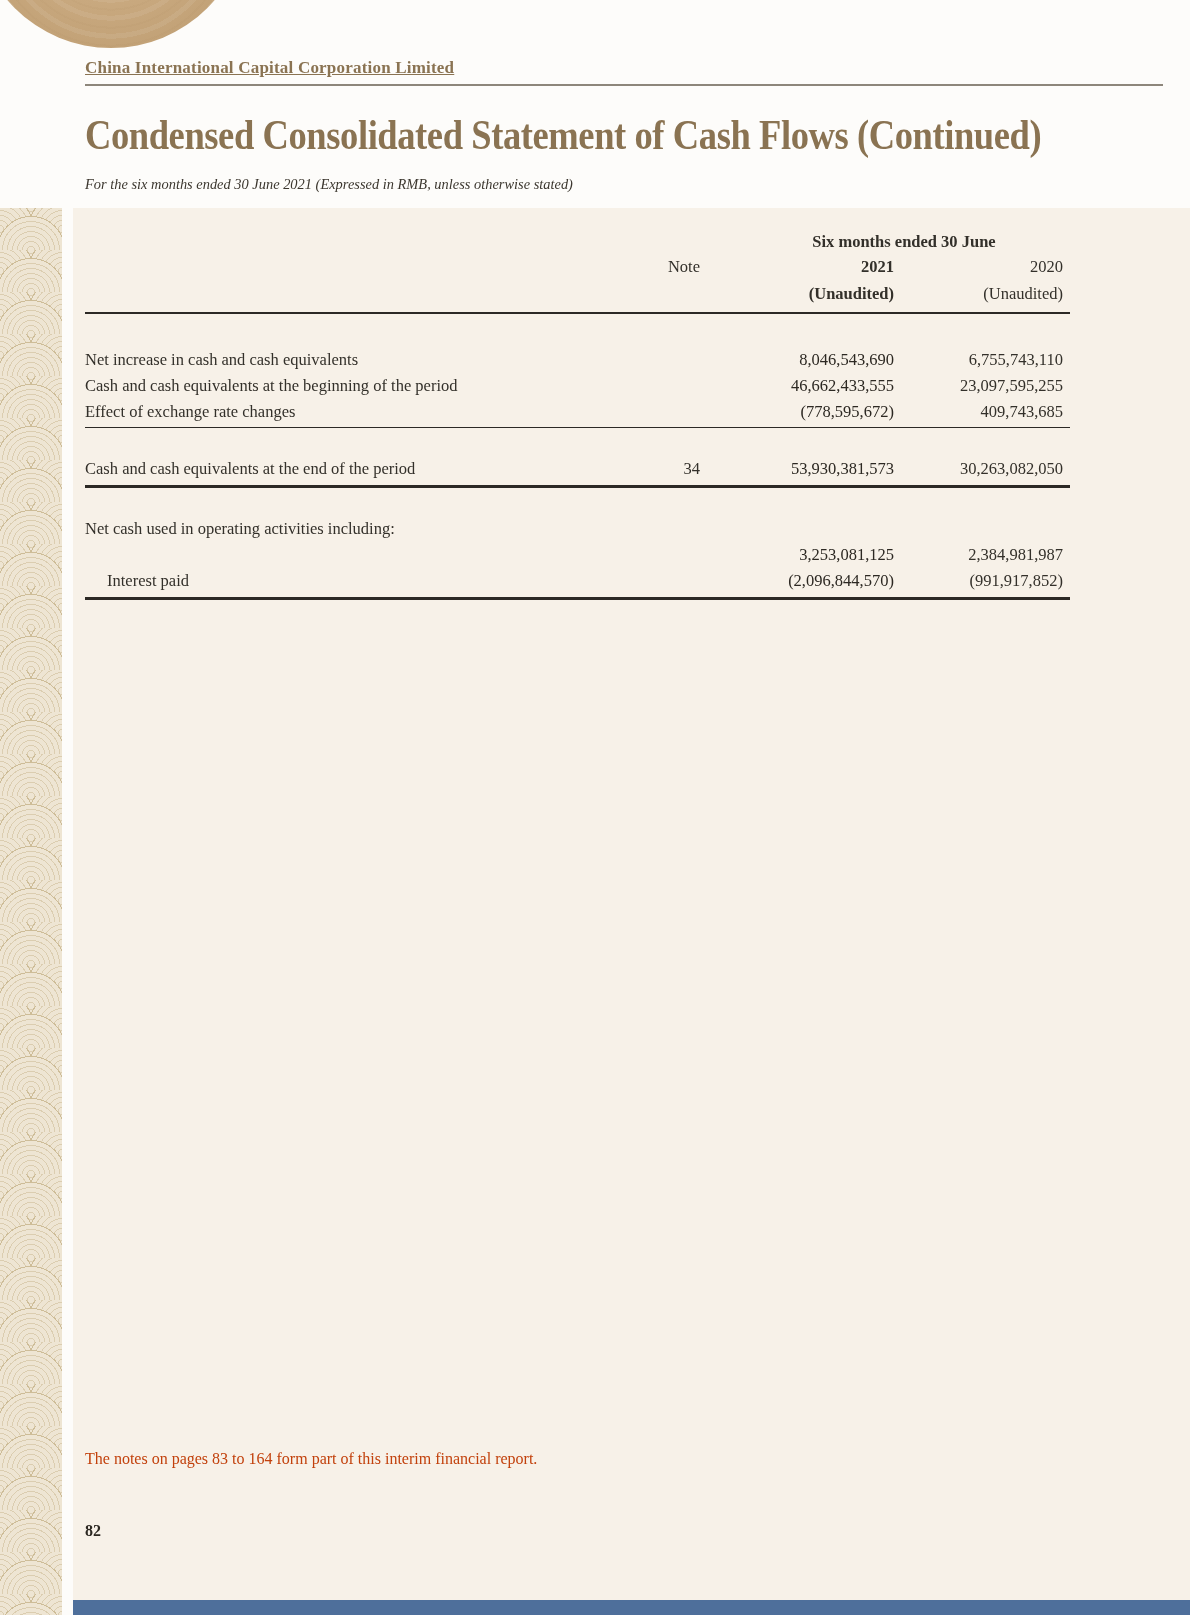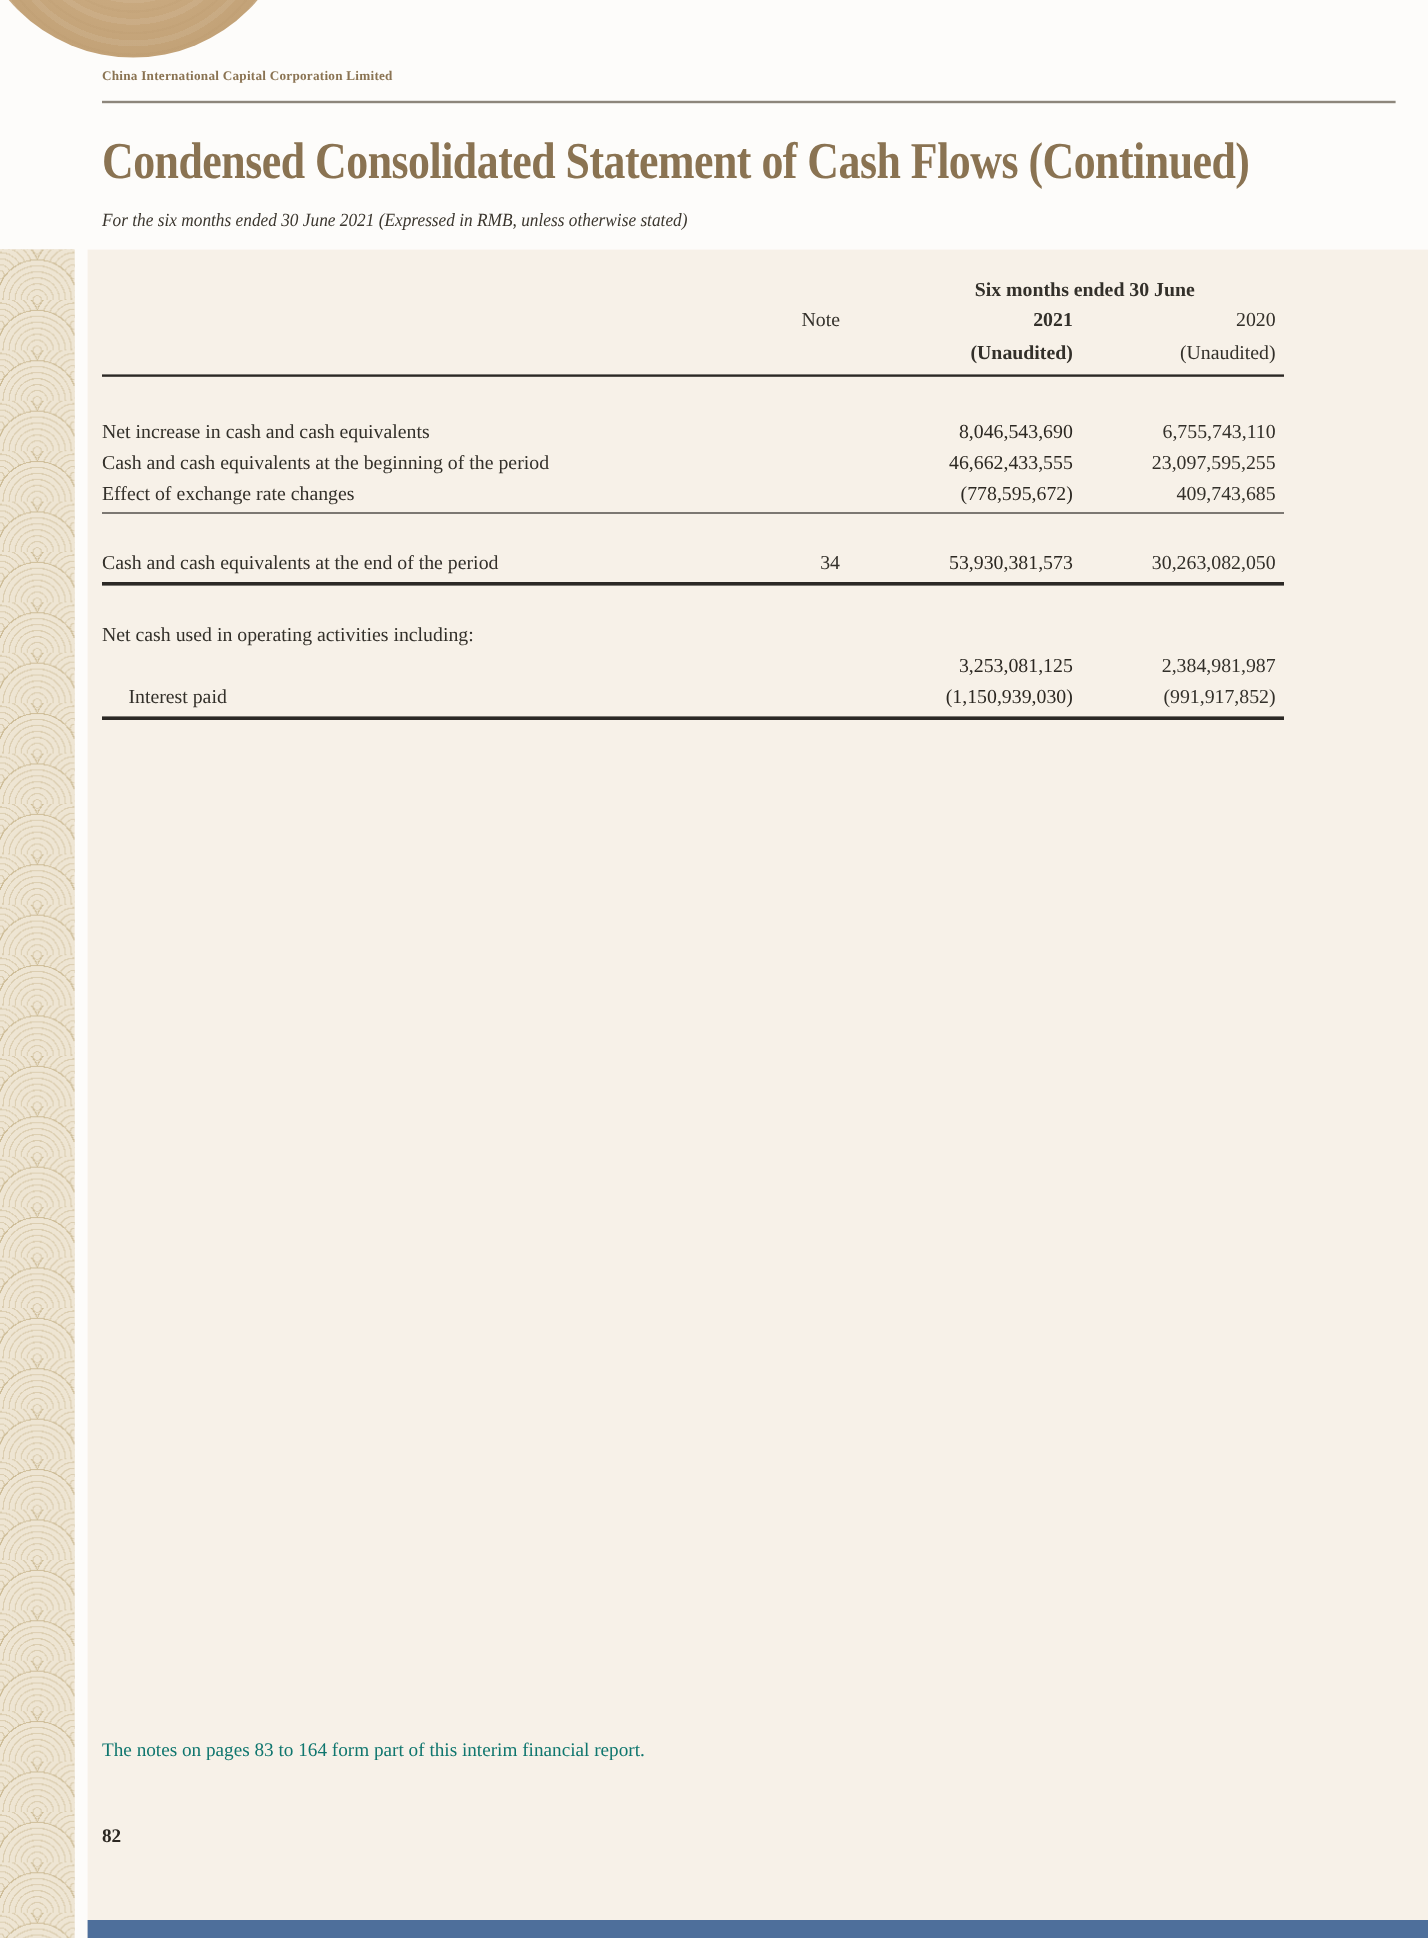--- a/index.html
+++ b/index.html
@@ -17,22 +17,22 @@
   }
   .logo-circle::after{
     content:"";position:absolute;inset:0;border-radius:50%;
     background:repeating-radial-gradient(circle at 50% 55%,
       rgba(255,255,255,.12) 0 5px, rgba(255,255,255,0) 5px 11px,
       rgba(160,125,80,.10) 11px 13px, rgba(255,255,255,0) 13px 18px);
     opacity:.6;
   }
   .company-name{
     position:absolute;left:85px;top:58px;
-    font-size:11px;font-weight:bold;color:var(--brand-brown);
-    letter-spacing:.2px;white-space:nowrap;
+    font-size:17px;font-weight:bold;color:var(--brand-brown);
+    letter-spacing:.2px;white-space:nowrap;text-decoration:underline;
   }
   .header-rule{
     position:absolute;left:85px;top:84px;width:1078px;height:2px;
     background:#8d867b;
   }
   .doc-title{
     position:absolute;left:85px;top:110px;
     font-size:43px;font-weight:bold;color:var(--brand-brown);
     letter-spacing:-.5px;white-space:nowrap;
     transform:scaleX(.85);transform-origin:0 50%;
@@ -89,21 +89,21 @@
   .t-row .c-label{grid-column:1;}
   .t-row.indent .c-label{padding-left:22px;}
   .t-row .c-note{grid-column:2;text-align:right;padding-right:10px;}
   .t-row .c-v1{grid-column:3;text-align:right;padding-right:6px;font-weight:normal;color:#2c2822;}
   .t-row .c-v2{grid-column:4;text-align:right;padding-right:7px;}
   .t-row.gap-md{margin-top:28px;}
   .t-row.gap-lg{margin-top:28px;}
 
   
   .footnote{
-    position:absolute;left:85px;top:1450px;font-size:16px;color:#0f766e;
+    position:absolute;left:85px;top:1450px;font-size:16px;color:#c2410c;
   }
   .page-number{
     position:absolute;left:85px;top:1522px;font-size:16px;font-weight:bold;color:#2c2822;
   }
   .footer-accent-bar{
     position:absolute;left:73px;right:0;bottom:0;height:15px;
     background:var(--footer-bar-blue);
   }
 </style>
 </head>
@@ -167,21 +167,21 @@
     <span class="c-v2"></span>
   </div>
       <div class="t-grid t-row indent">
     <span class="c-note"></span>
     <span class="c-v1">3,253,081,125</span>
     <span class="c-v2">2,384,981,987</span>
   </div>
       <div class="t-grid t-row indent">
     <span class="c-label">Interest paid</span>
     <span class="c-note"></span>
-    <span class="c-v1">(1,150,939,030)</span>
+    <span class="c-v1">(2,096,844,570)</span>
     <span class="c-v2">(991,917,852)</span>
   </div>
       <div class="rule thick"></div>
     </div>
 </div>
 
 <div class="footnote">The notes on pages 83 to 164 form part of this interim financial report.</div>
 <div class="page-number">82</div>
 <div class="footer-accent-bar"></div>
 

